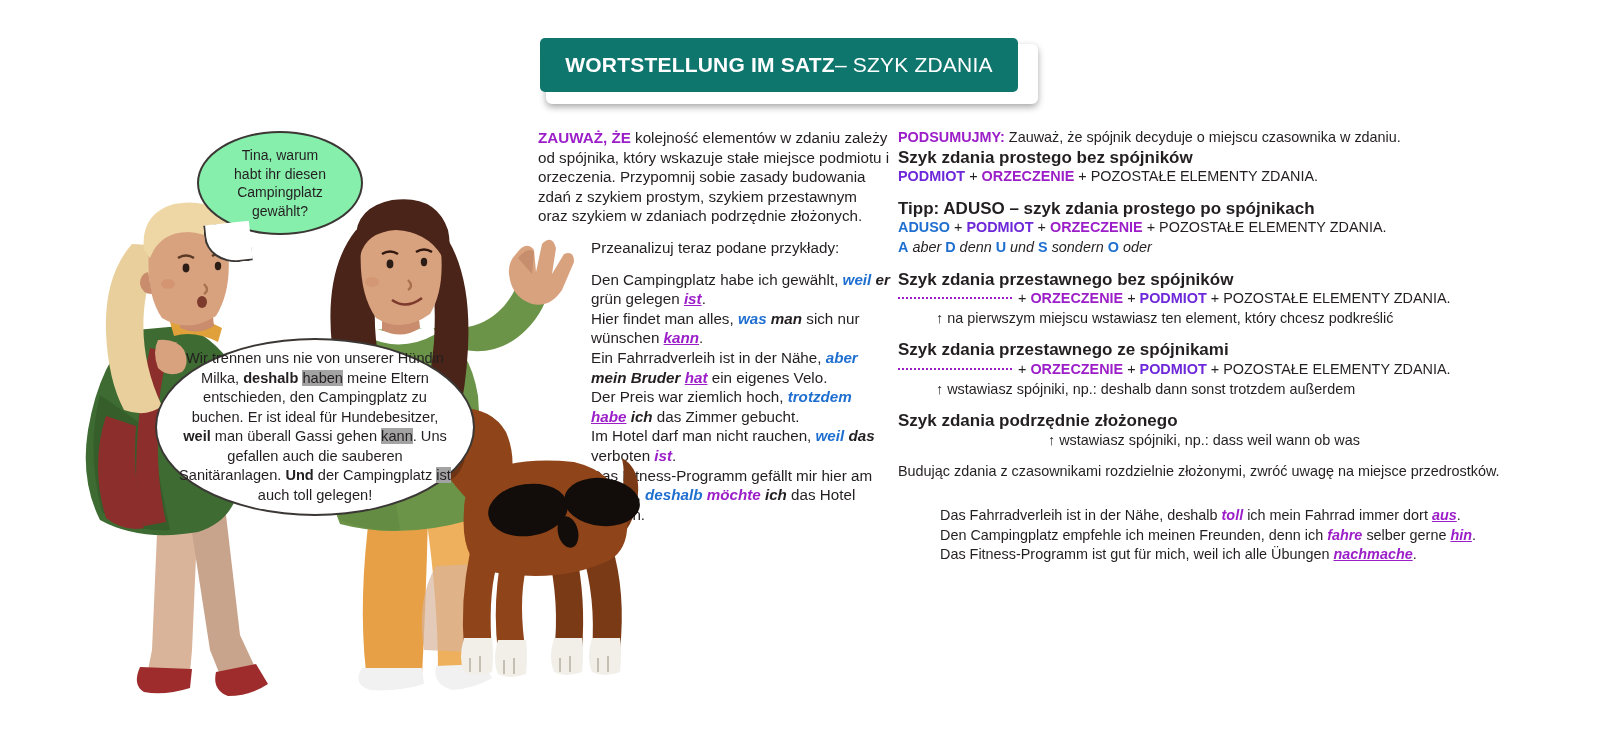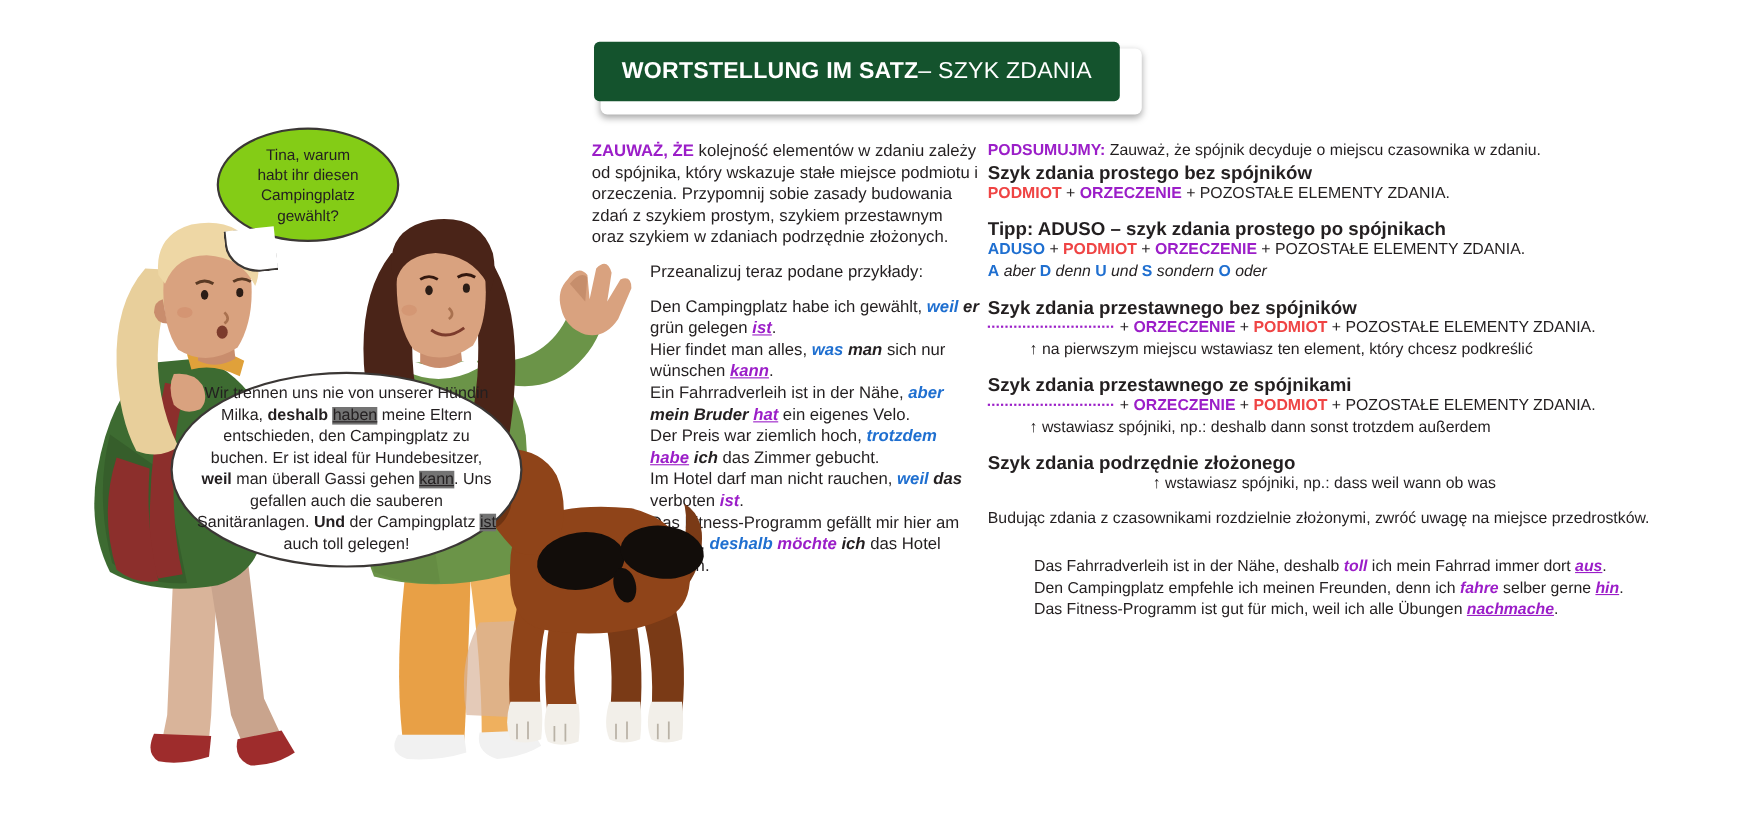--- a/index.html
+++ b/index.html
@@ -17,41 +17,41 @@
   .banner-shadow {
     position: absolute; left: 6px; top: 6px;
     width: 492px; height: 60px;
     background: #ffffff;
     border-radius: 6px;
     box-shadow: 0 3px 7px rgba(0,0,0,0.35);
   }
   .banner {
     position: relative;
     width: 478px; height: 54px;
-    background: #14532d;
+    background: #0f766e;
     border-radius: 5px;
     display: flex; align-items: center; justify-content: center;
     color: #ffffff;
     letter-spacing: .2px;
   }
   .banner .t-bold { font-weight: bold; font-size: 21px; }
   .banner .t-light { font-weight: normal; font-size: 21px; }
 
   
   .col { position: absolute; }
   .ln { line-height: 19.5px; font-size: 15.2px; color: #231f20; white-space: pre-wrap; }
   .ln.sp { height: 12px; }
   .purple { color: #9B1EC8; font-weight: bold; }
   .purple-b { color: #9B1EC8; font-weight: bold; }
   .purple-iu { color: #9B1EC8; font-weight: bold; font-style: italic; text-decoration: underline; }
   .purple-i { color: #9B1EC8; font-weight: bold; font-style: italic; }
   .blue-i { color: #1F6FD0; font-weight: bold; font-style: italic; }
   .blue-b { color: #1F6FD0; font-weight: bold; }
   .blk-i { color: #231f20; font-weight: bold; font-style: italic; }
-  .blk-b { color: #ef4444; font-weight: bold; }
+  .blk-b { color: #6d28d9; font-weight: bold; }
   .ital { font-style: italic; }
 
   
   #left-col { left: 538px; top: 128px; width: 352px; }
   #left-col .ln { font-size: 15.2px; line-height: 19.6px; }
   #left-col .indent { padding-left: 53px; }
 
   
   #right-col { left: 898px; top: 128px; width: 648px; }
   #right-col .ln { font-size: 14.4px; line-height: 19.6px; }
@@ -61,23 +61,23 @@
     border-bottom: 2px dotted #9B1EC8;
     vertical-align: 4px; margin-right: 2px;
   }
   .arrowline { font-size: 13.6px; }
   .ctr-ind { padding-left: 38px; }
   .ctr-ind2 { padding-left: 150px; }
   .ex-ind { padding-left: 42px; }
 
   
   .bubble-sm {
-    position: absolute; left: 197px; top: 116px;
+    position: absolute; left: 197px; top: 131px;
     width: 166px; height: 104px;
-    background: #84cc16; border: 2px solid #3b3735;
+    background: #86efac; border: 2px solid #3b3735;
     border-radius: 50% / 50%;
     display: flex; align-items: center; justify-content: center;
     text-align: center;
     font-size: 14px; line-height: 18.5px; color: #231f20;
     z-index: 30;
   }
   .bubble-sm .tail {
     position: absolute; left: 6px; bottom: -30px;
     width: 46px; height: 40px;
     background: #fff;
@@ -88,21 +88,21 @@
   .bubble-lg {
     position: absolute; left: 155px; top: 338px;
     width: 320px; height: 178px;
     background: #fff; border: 2px solid #3b3735;
     border-radius: 50% / 50%;
     display: flex; align-items: center; justify-content: center;
     text-align: center; padding: 10px 22px;
     font-size: 14.6px; line-height: 19.5px; color: #231f20;
     z-index: 30;
   }
-  .hl { background: #737373; text-decoration: underline; }
+  .hl { background: #a3a3a3; }
   .bb { font-weight: bold; }
 
   
   #art { position: absolute; left: 40px; top: 180px; width: 620px; height: 520px; z-index: 10; }
 </style>
 </head>
 <body>
 
 <div id="page">
 

